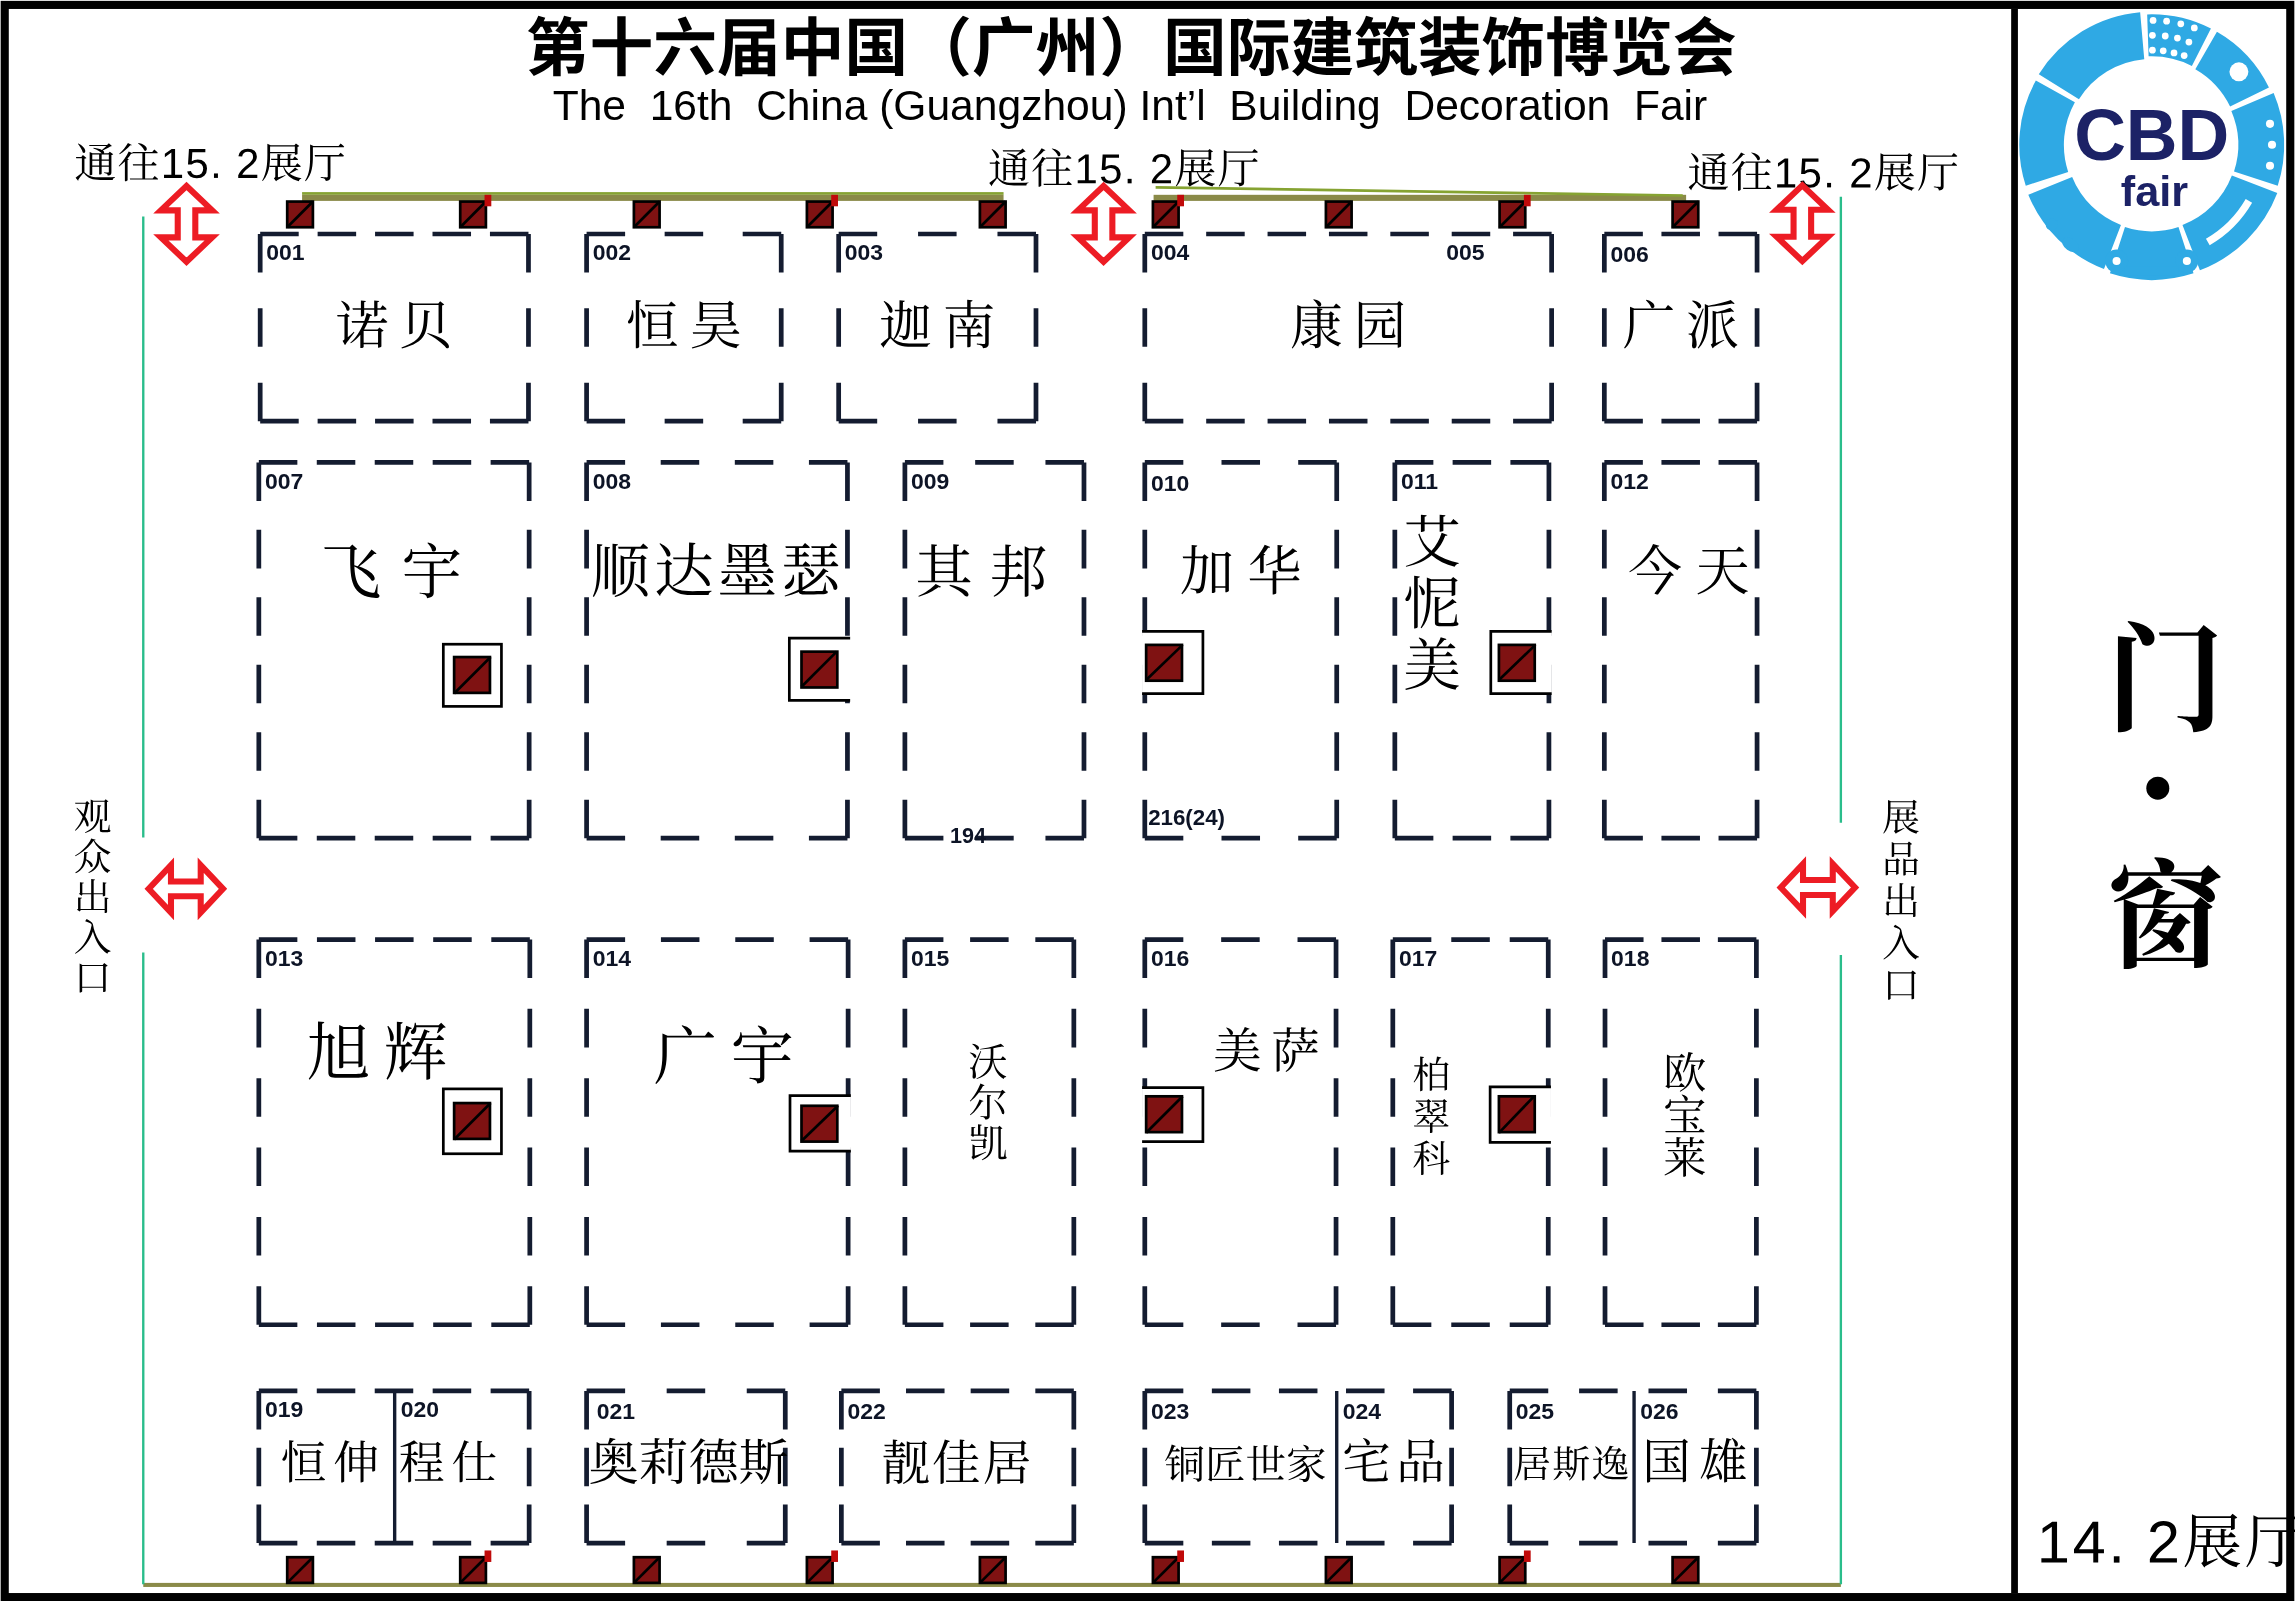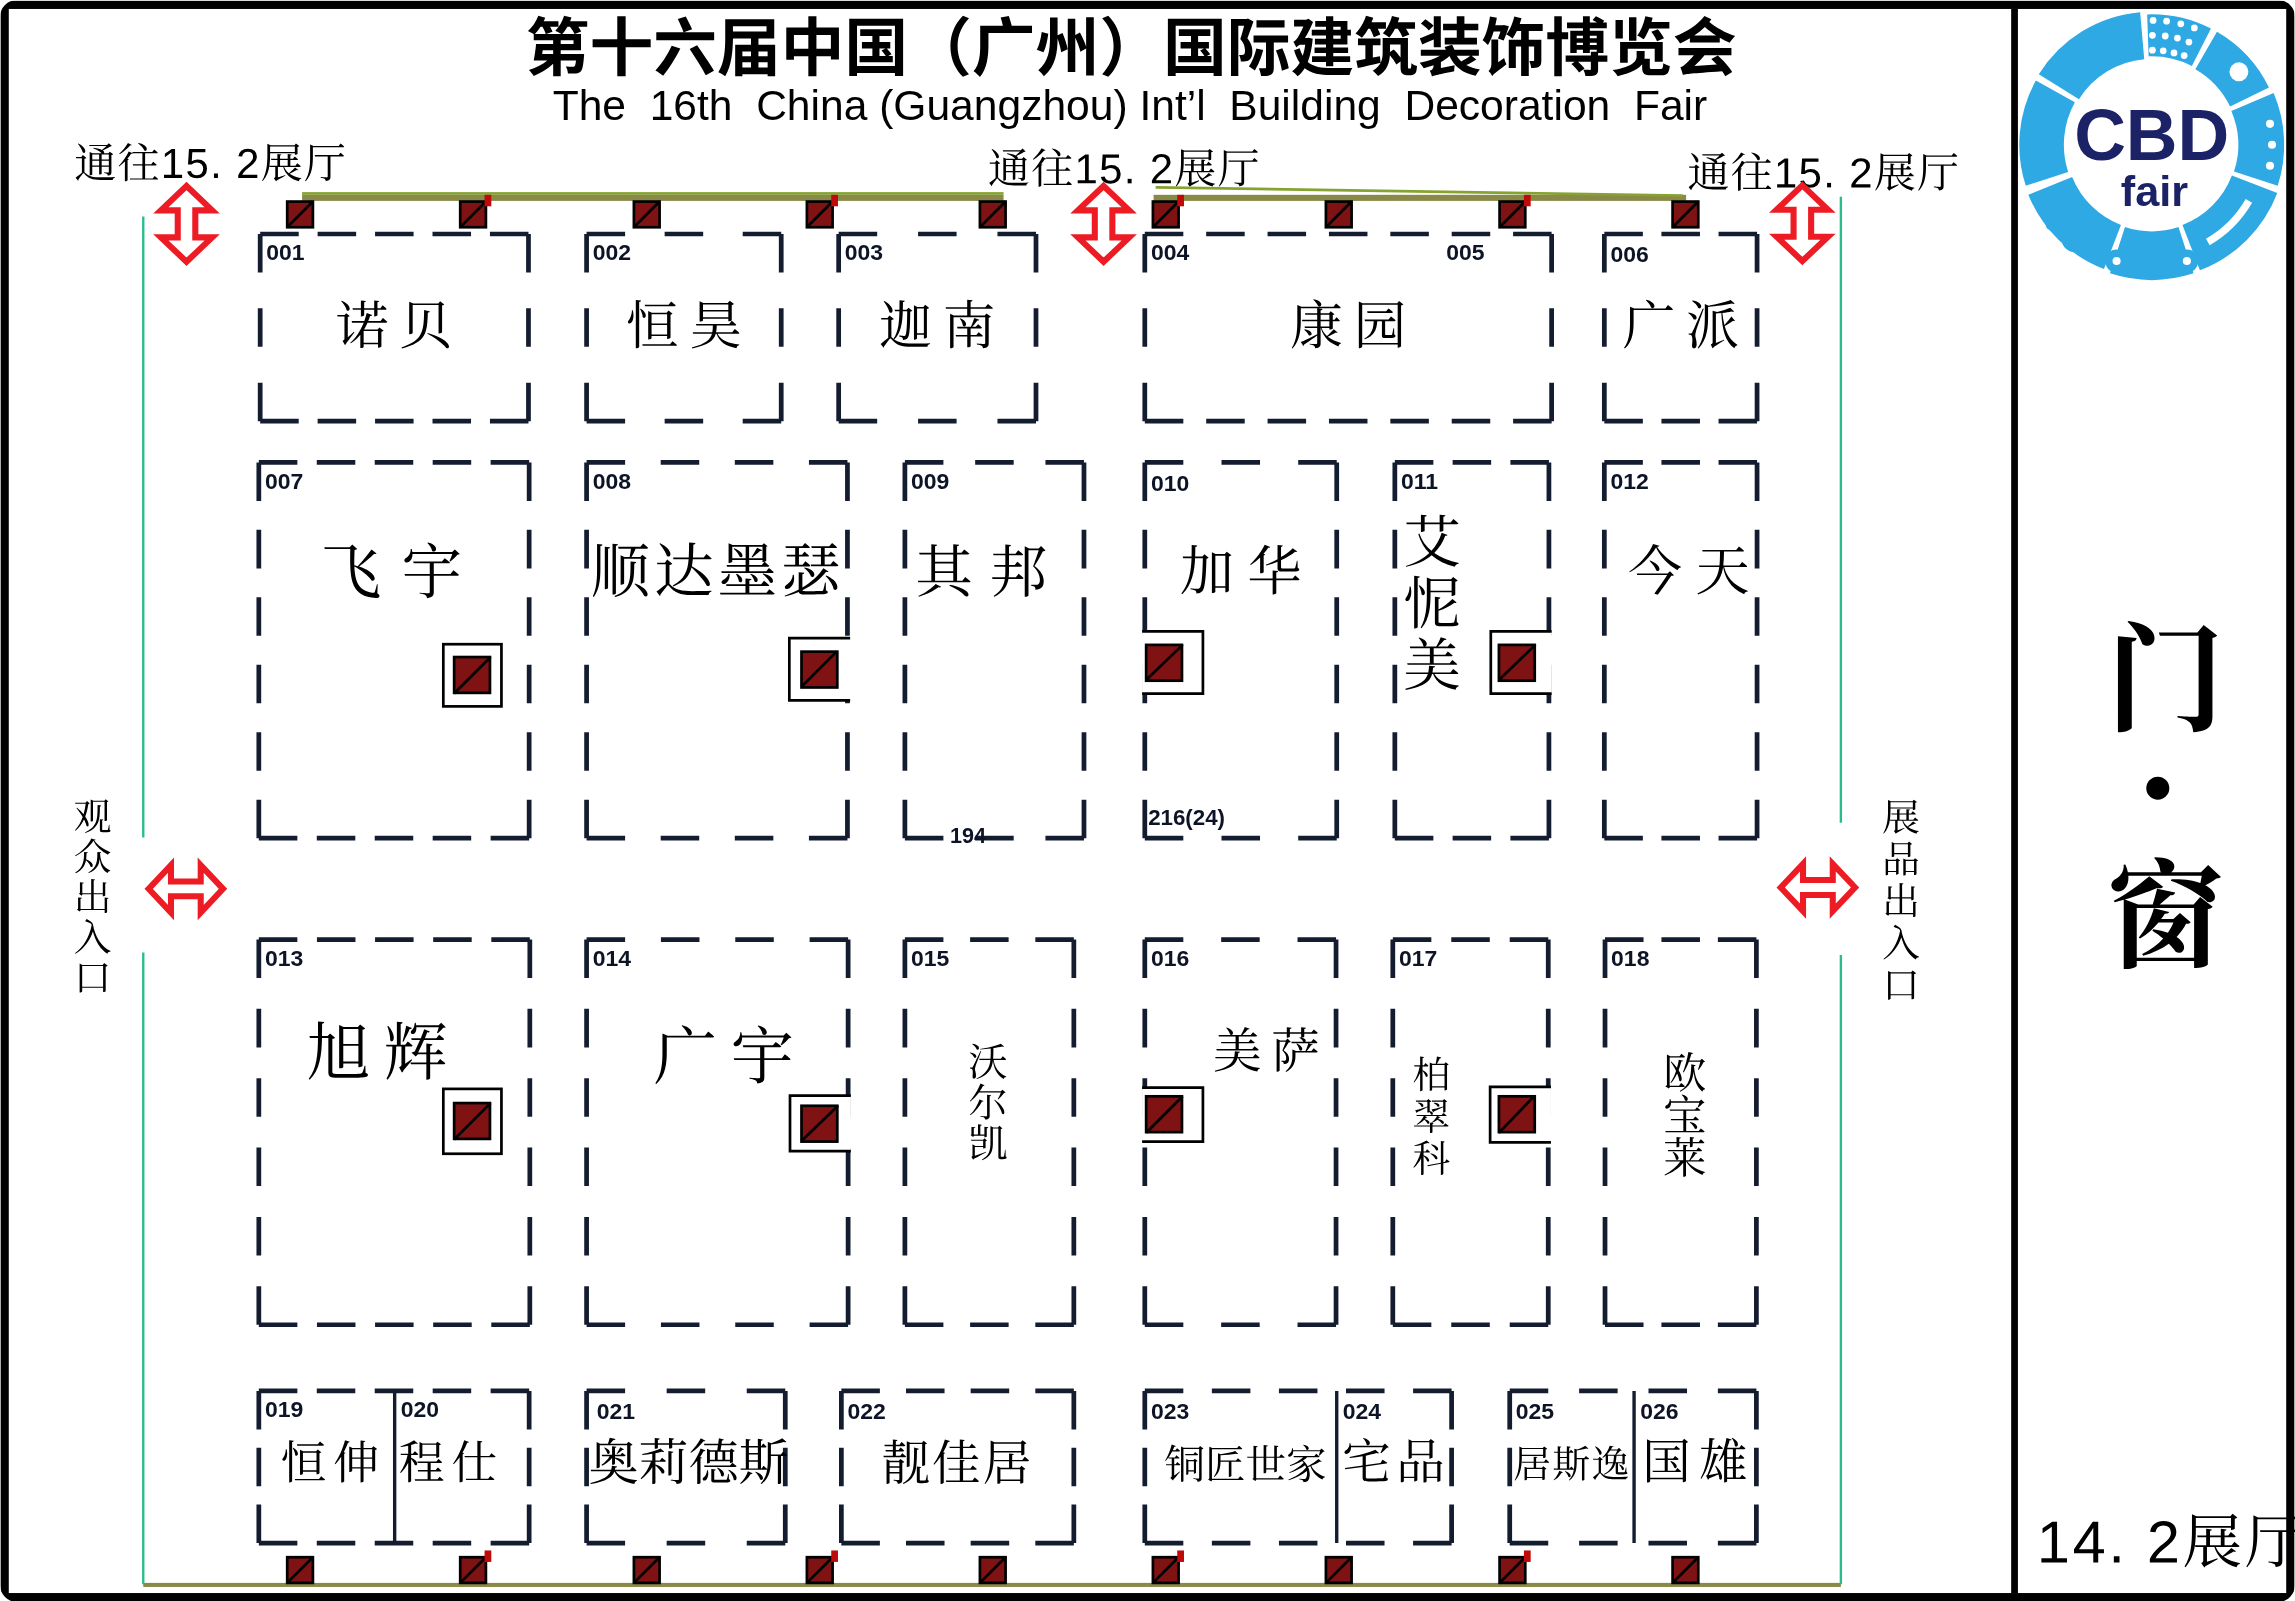--- a/index.html
+++ b/index.html
@@ -1,16 +1,16 @@
 <!DOCTYPE html>
 <html style="font-size:10.8px"><head><meta charset="utf-8"><title>14.2</title>
 <style>
 html,body{margin:0;padding:0;background:#fff;}
 body{font-family:"Liberation Sans",sans-serif;}
-#page{position:relative;width:2295px;height:1602px;overflow:hidden;border-radius:17px;}
+#page{position:relative;width:2295px;height:1602px;overflow:hidden;}
 svg{display:block}
 </style></head>
 <body>
 <div id="page">
 <svg width="2295" height="1602" viewBox="0 0 3396 2370" xmlns="http://www.w3.org/2000/svg">
 <rect width="3396" height="2370" fill="#ffffff"></rect>
 
 <rect x="7" y="7" width="3382" height="2356" fill="none" stroke="#000" stroke-width="12"></rect>
 
 <line x1="2981" y1="13" x2="2981" y2="2357" stroke="#000" stroke-width="10"></line>

